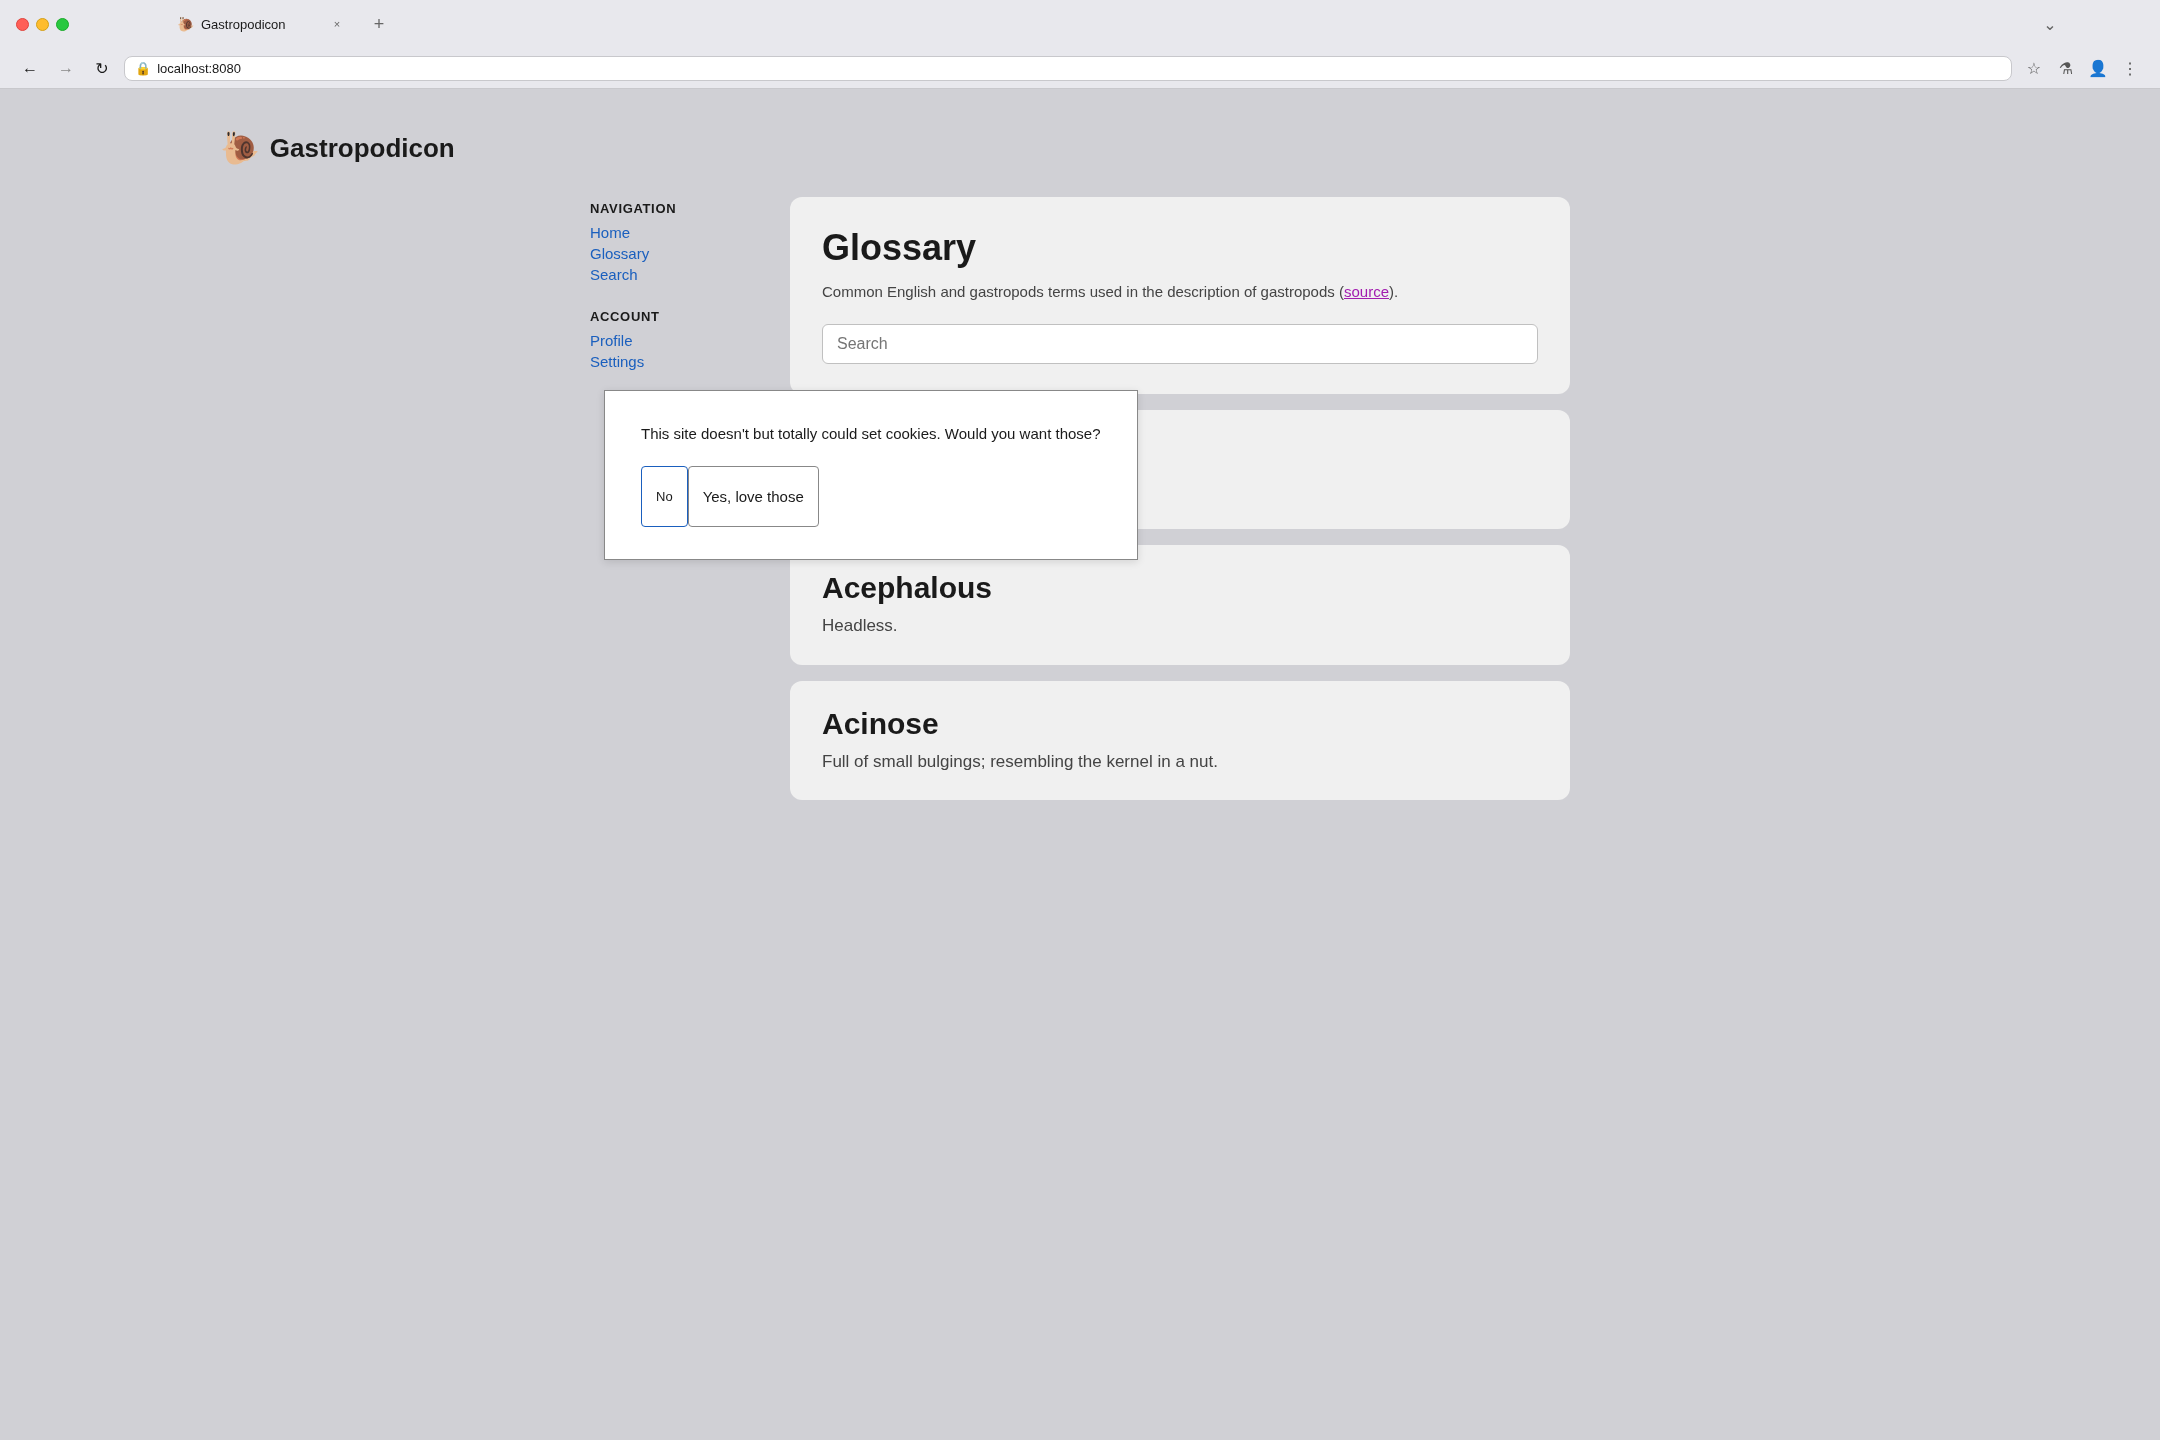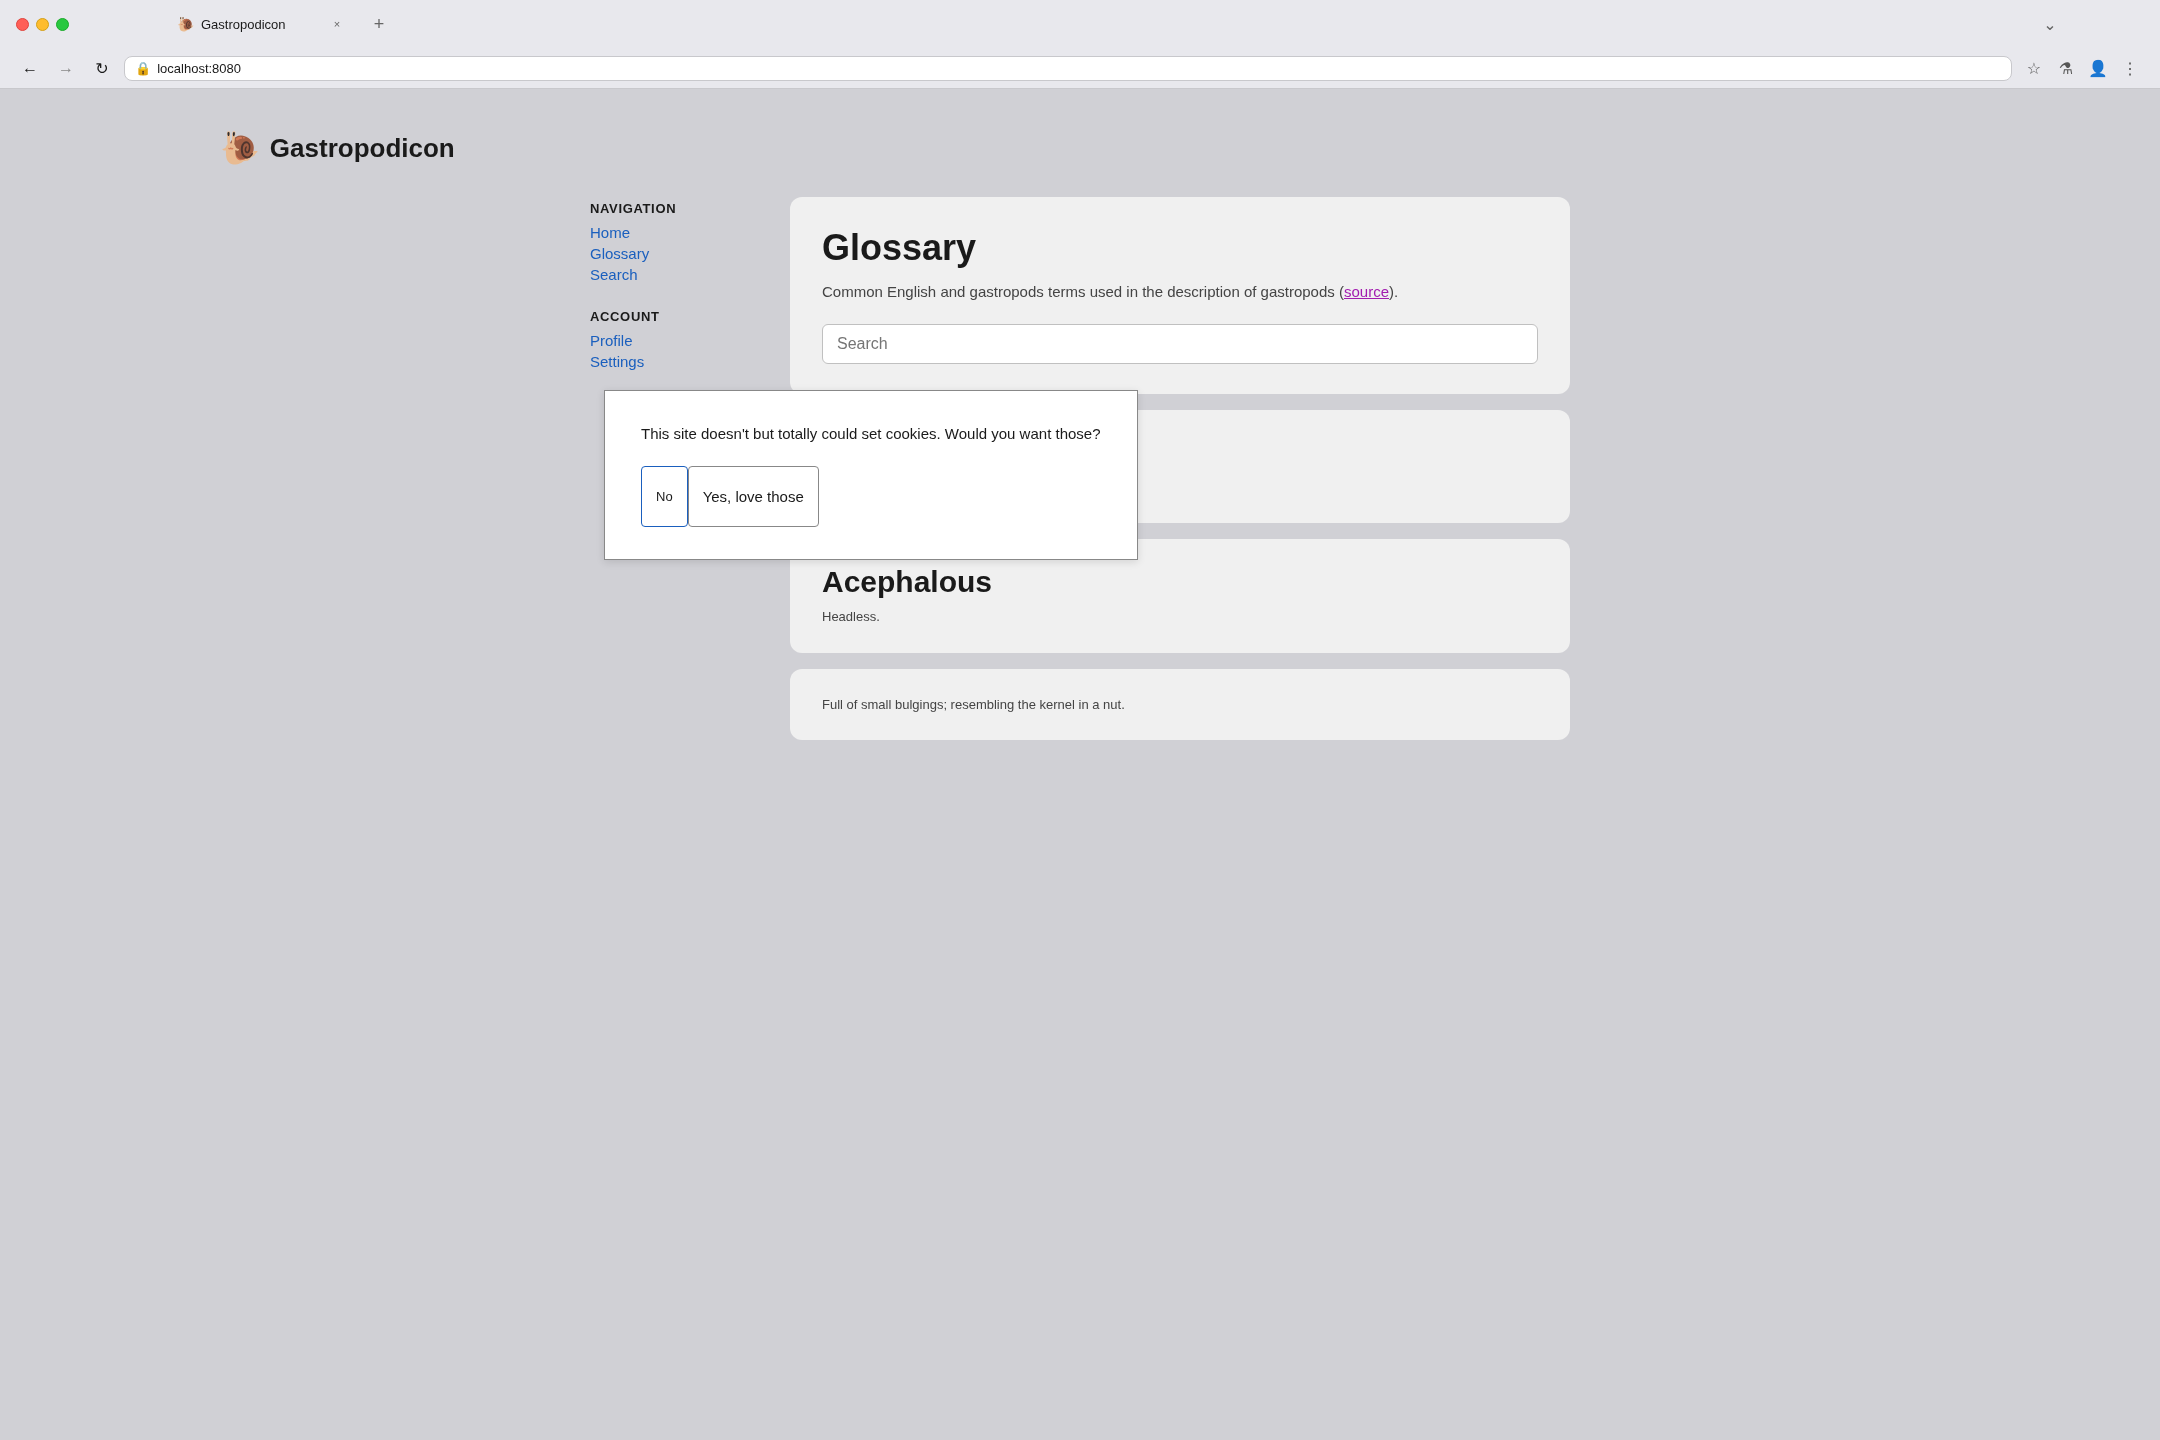--- a/index.html
+++ b/index.html
@@ -292,21 +292,21 @@
     }
 
     .term-title {
       font-size: 30px;
       font-weight: 700;
       color: #1a1a1a;
       margin-bottom: 8px;
     }
 
     .term-definition {
-      font-size: 13px;
+      font-size: 17px;
       color: #444;
       line-height: 1.5;
     }
 
     
     .cookie-dialog-overlay {
       position: fixed;
       top: 0; left: 0; right: 0; bottom: 0;
       z-index: 100;
       pointer-events: none;
@@ -435,20 +435,21 @@
         <div class="term-title">Aba…</div>
         <div class="term-definition">Away…</div>
       </div>
 
       <div class="term-card">
         <div class="term-title">Acephalous</div>
         <div class="term-definition">Headless.</div>
       </div>
 
       <div class="term-card">
+        <div class="term-title">Acinose</div>
         <div class="term-definition">Full of small bulgings; resembling the kernel in a nut.</div>
       </div>
 
     </div>
   </div>
 </div>
 
 <div class="cookie-dialog-overlay">
   <div class="cookie-dialog">
     <p class="cookie-message">This site doesn't but totally could set cookies. Would you want those?</p>

